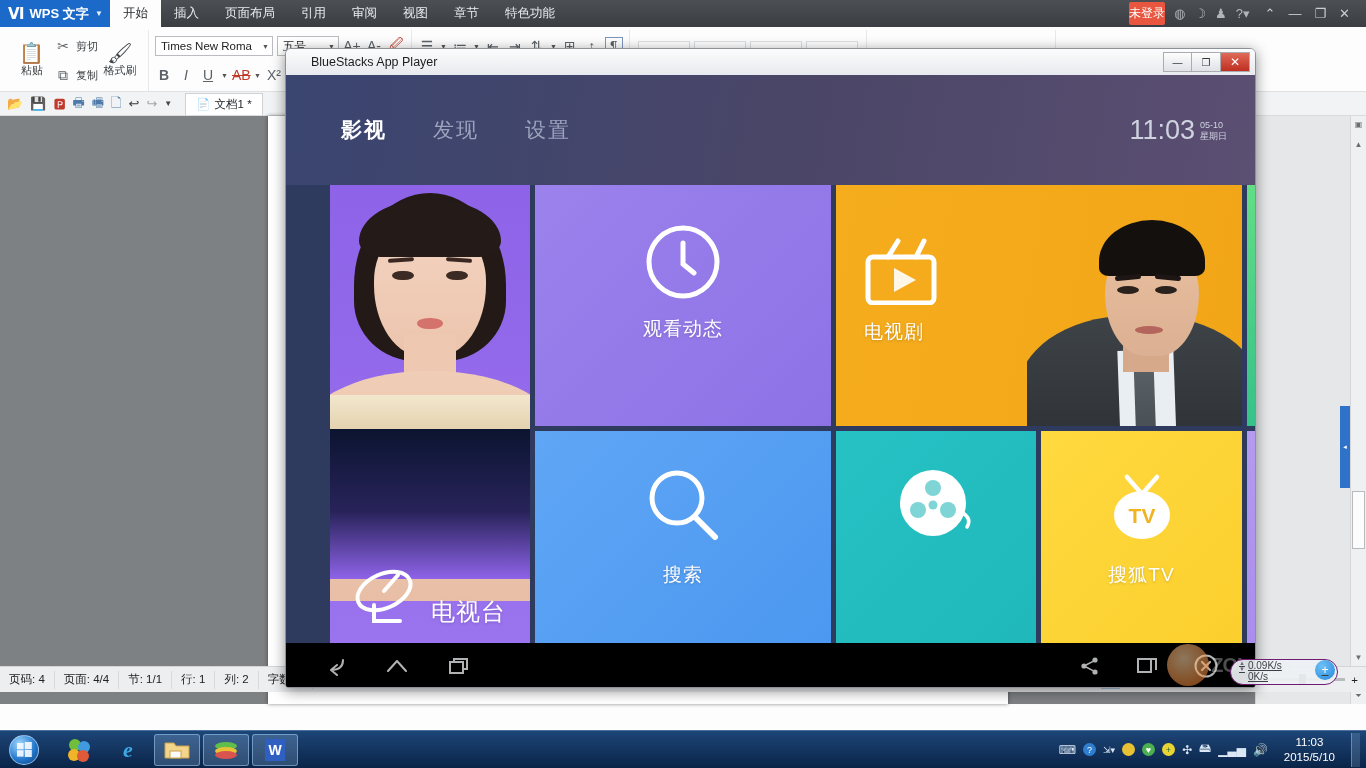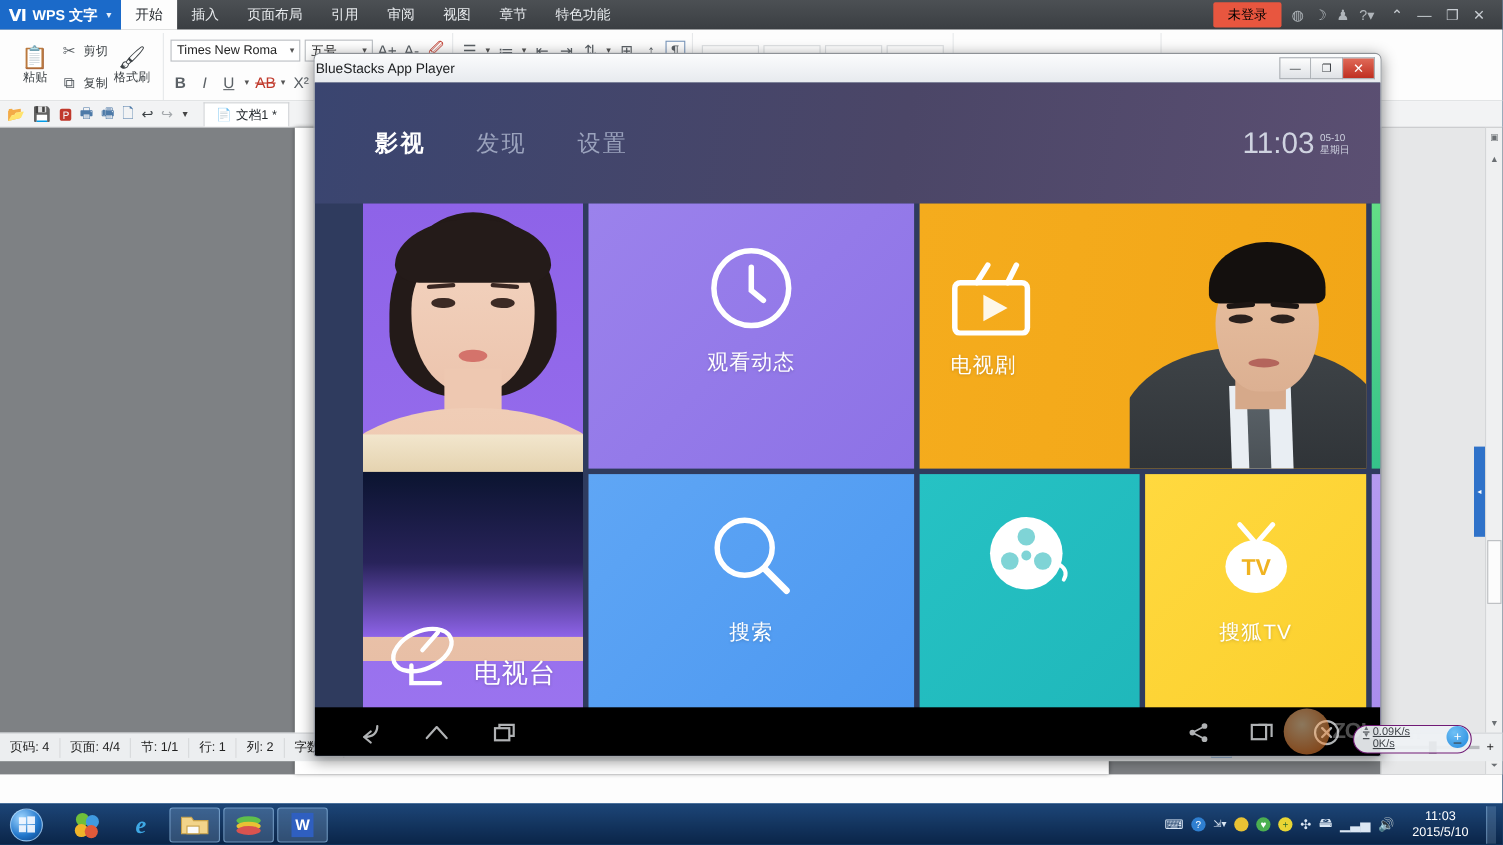--- a/index.html
+++ b/index.html
@@ -28,22 +28,22 @@
   .wps-tabs { display: flex; align-items: stretch; }
   .wps-tab {
     padding: 0 13px; display: flex; align-items: center;
     font-size: 12.5px; color: #e9ecef;
   }
   .wps-tab.active { background: #fdfdfd; color: #24292e; }
   .wps-title-right {
     margin-left: auto; display: flex; align-items: center; gap: 9px; padding-right: 6px;
   }
   .login-btn {
-    background: #e8563f; color: #000000; font-size: 12px;
-    padding: 3px 13px; border-radius: 2px;
+    background: #e8563f; color: #ffffff; font-size: 12px;
+    padding: 3px 0; border-radius: 2px;
   }
   .tb-ico { color: #c3c9ce; font-size: 13px; opacity: .85; }
   .wps-wctrl { display: flex; align-items: center; gap: 13px; padding: 0 10px 0 6px; color: #c9ced3; font-size: 13px; }
 
   
   .wps-ribbon {
     position: absolute; top: 27px; left: 0; right: 0; height: 65px;
     background: #fdfdfd; border-bottom: 1px solid #dfe1e3;
     display: flex; align-items: stretch; padding: 3px 0 0 4px;
   }
@@ -157,21 +157,21 @@
              text-shadow: 0 1px 1px rgba(0,0,0,.25); }
 
   
   #bs-window {
     position: absolute; left: 285px; top: 48px; width: 971px; height: 640px;
     background: linear-gradient(#f4f6f8, #e2e6ea);
     border: 1px solid #8e9297; border-radius: 6px 6px 3px 3px;
     box-shadow: 0 3px 14px rgba(0,0,0,.45); overflow: hidden;
   }
   .bs-titlebar {
-    height: 26px; display: flex; align-items: center; padding-left: 1px;
+    height: 26px; display: flex; align-items: center; padding-left: 25px;
     font-size: 12.5px; color: #1b1d1f;
     background: linear-gradient(#fbfcfd, #e7eaee);
   }
   .bs-wctrl { margin-left: auto; display: flex; height: 20px; margin-right: 5px; }
   .bs-btn {
     width: 29px; border: 1px solid #a9adb2; display: flex; align-items: center; justify-content: center;
     background: linear-gradient(#fdfdfd, #dfe2e6); font-size: 10px; color: #35393d;
   }
   .bs-btn + .bs-btn { border-left: none; }
   .bs-btn.close { background: linear-gradient(#e06a58, #bf2f21); color: #fff; font-weight: bold; font-size: 12px; }

